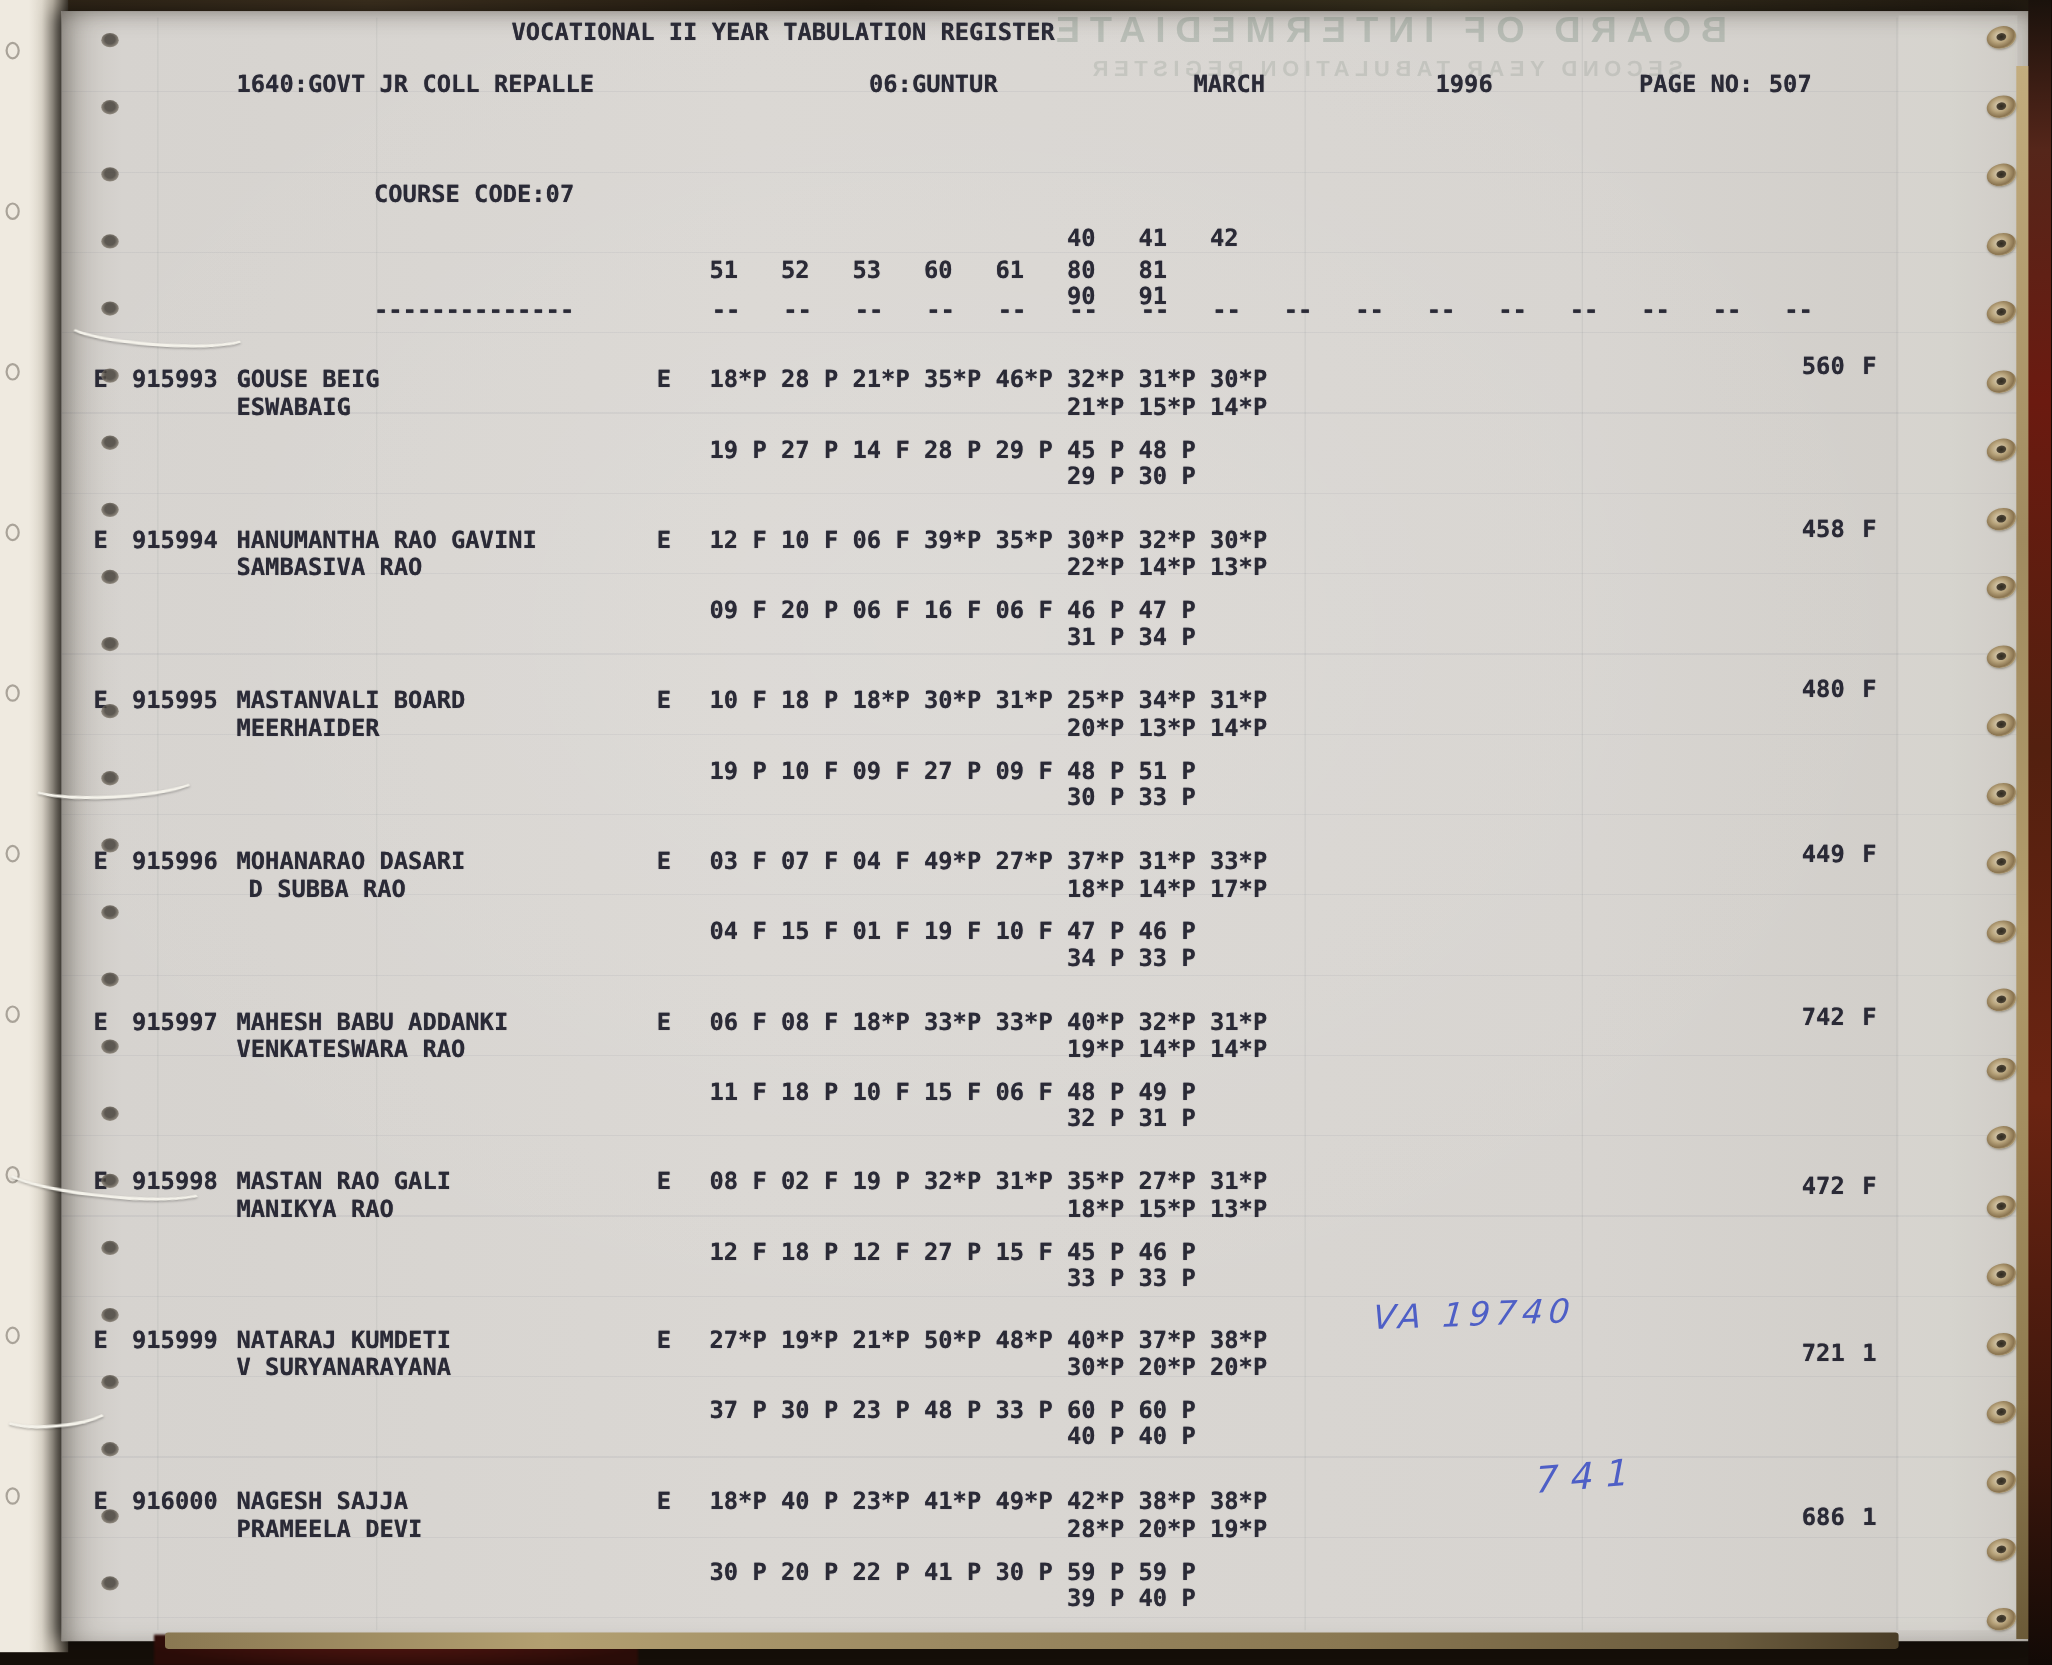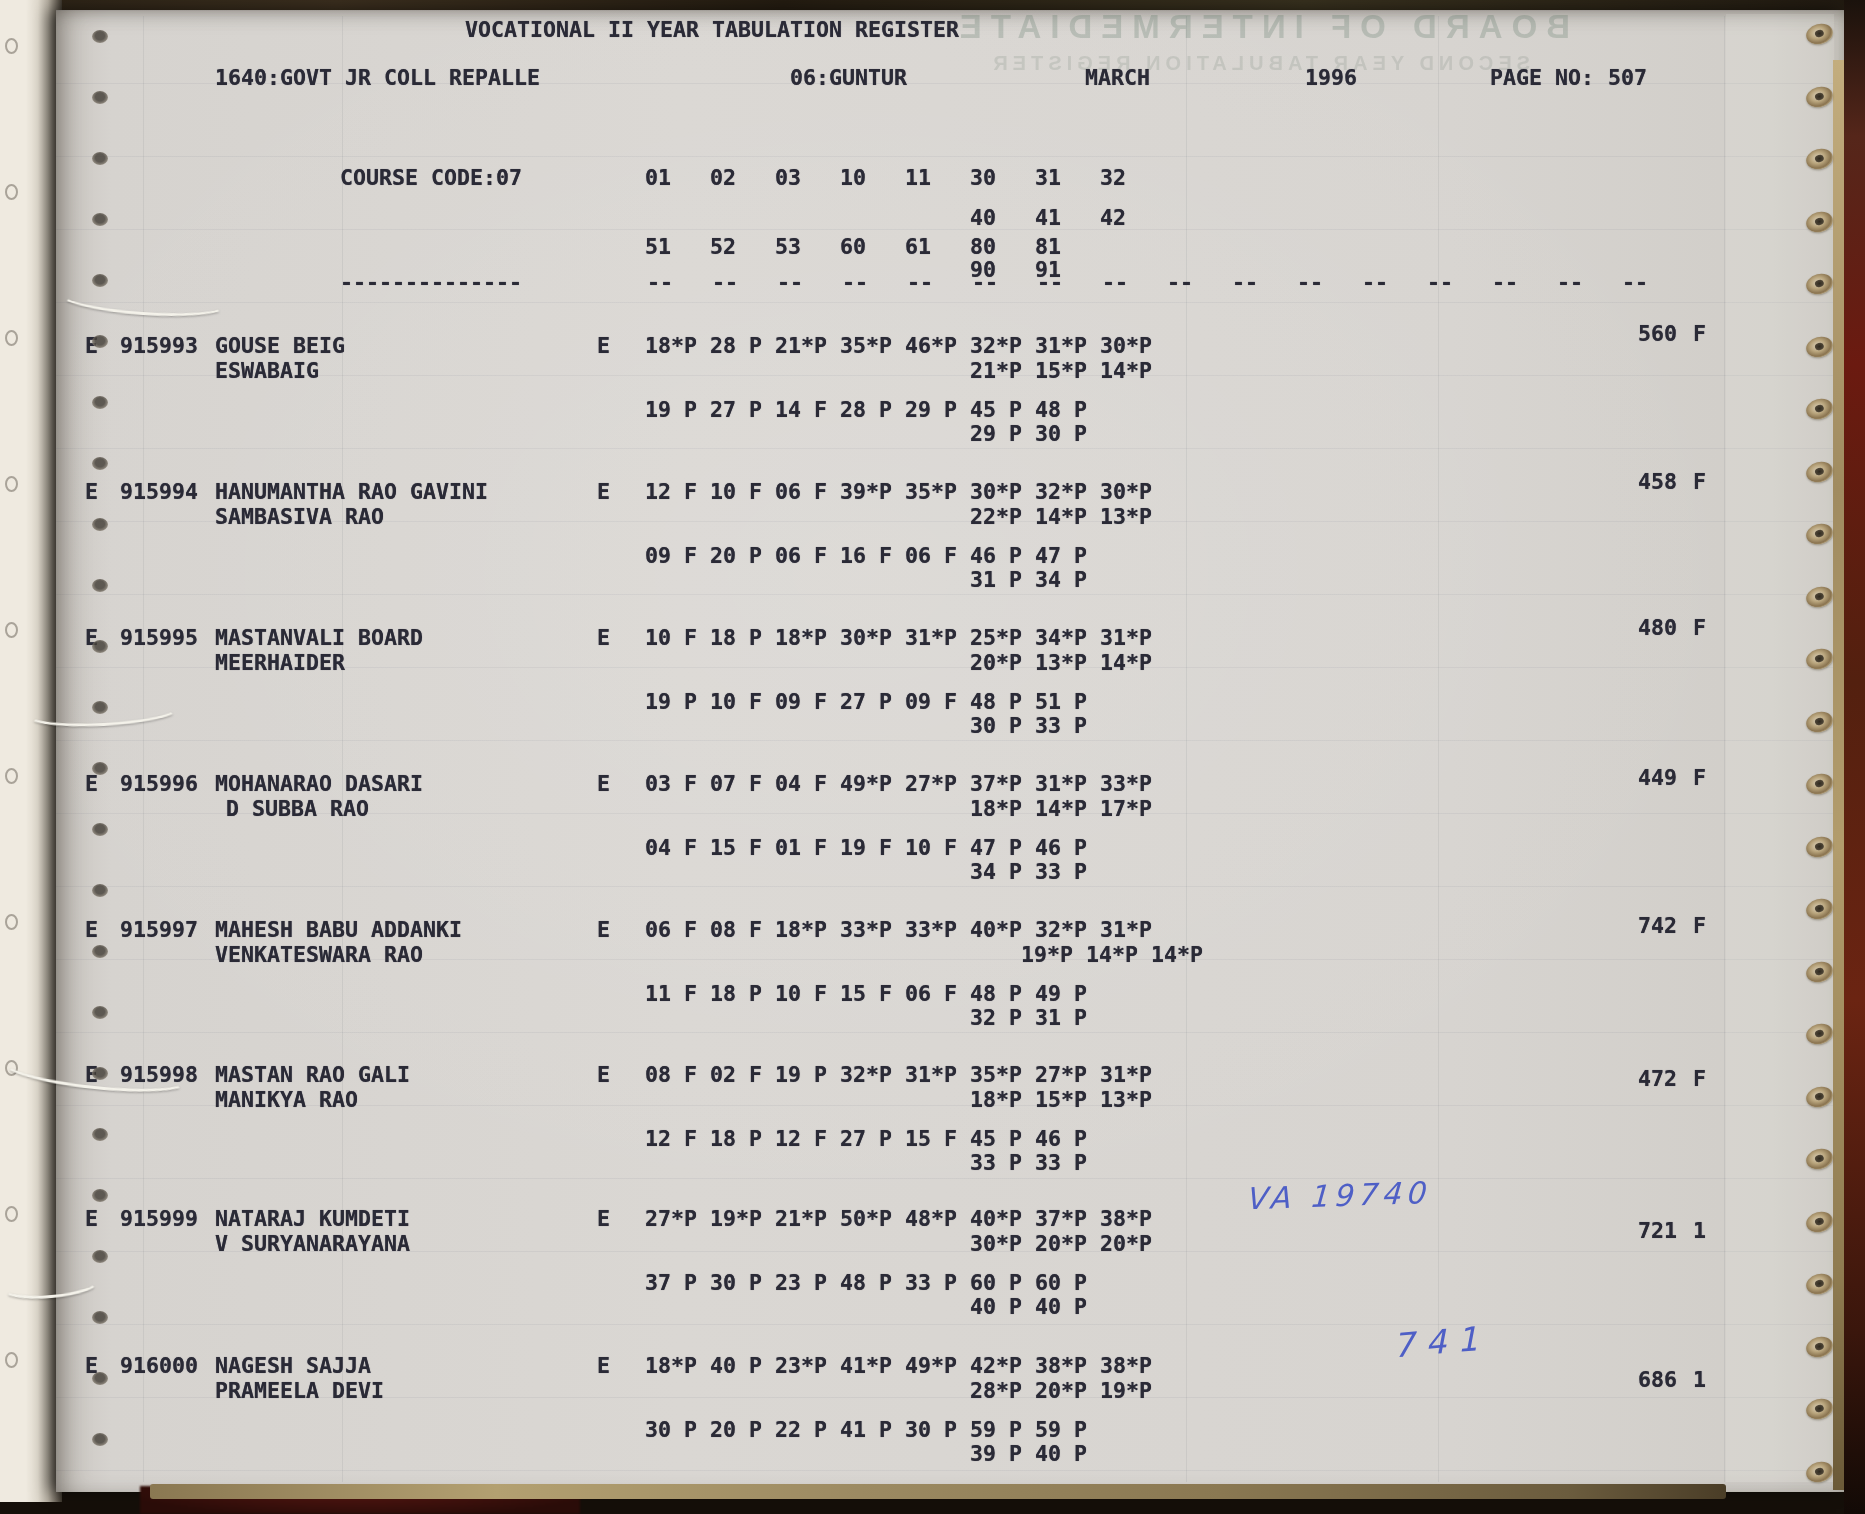--- a/index.html
+++ b/index.html
@@ -93,21 +93,20 @@
 
     <span class="t" style="left:465px; top:18px">VOCATIONAL II YEAR TABULATION REGISTER</span>
     <span class="t" style="left:215px; top:66px">1640:GOVT JR COLL REPALLE</span>
     <span class="t" style="left:790px; top:66px">06:GUNTUR</span>
     <span class="t" style="left:1085px; top:66px">MARCH</span>
     <span class="t" style="left:1305px; top:66px">1996</span>
     <span class="t" style="left:1490px; top:66px">PAGE NO:</span>
     <span class="t" style="left:1608px; top:66px">507</span>
 
     <span class="t" style="left:340px; top:166px">COURSE CODE:07</span>
-    <span class="t" style="left:645px; top:166px">01   02   03   10   11   30   31   32</span>
     <span class="t" style="left:970px; top:206px">40   41   42</span>
     <span class="t" style="left:645px; top:235px">51   52   53   60   61   80   81</span>
     <span class="t" style="left:970px; top:258px">90   91</span>
     <span class="t" style="left:340px; top:271px">--------------</span>
     <span class="t" style="left:647px; top:271px">--   --   --   --   --   --   --   --   --   --   --   --   --   --   --   --</span>
 
     <div class="row" style="top:334px">
       <span class="t" style="left:85px">E</span>
       <span class="t" style="left:120px">915993</span>
       <span class="t" style="left:215px">GOUSE BEIG</span>
@@ -163,21 +162,21 @@
       <span class="t" style="left:1693px; top:-6px">F</span>
     </div>
 
     <div class="row" style="top:918px">
       <span class="t" style="left:85px">E</span>
       <span class="t" style="left:120px">915997</span>
       <span class="t" style="left:215px">MAHESH BABU ADDANKI</span>
       <span class="t" style="left:215px; top:25px">VENKATESWARA RAO</span>
       <span class="t" style="left:597px">E</span>
       <span class="t" style="left:645px">06 F 08 F 18*P 33*P 33*P 40*P 32*P 31*P</span>
-      <span class="t" style="left:1021px; top:25px">19*P 14*P 14*P</span>
+      <span class="t" style="left:970px; top:25px">19*P 14*P 14*P</span>
       <span class="t" style="left:645px; top:64px">11 F 18 P 10 F 15 F 06 F 48 P 49 P</span>
       <span class="t" style="left:970px; top:88px">32 P 31 P</span>
       <span class="t" style="left:1638px; top:-4px">742</span>
       <span class="t" style="left:1693px; top:-4px">F</span>
     </div>
 
     <div class="row" style="top:1063px">
       <span class="t" style="left:85px">E</span>
       <span class="t" style="left:120px">915998</span>
       <span class="t" style="left:215px">MASTAN RAO GALI</span>

